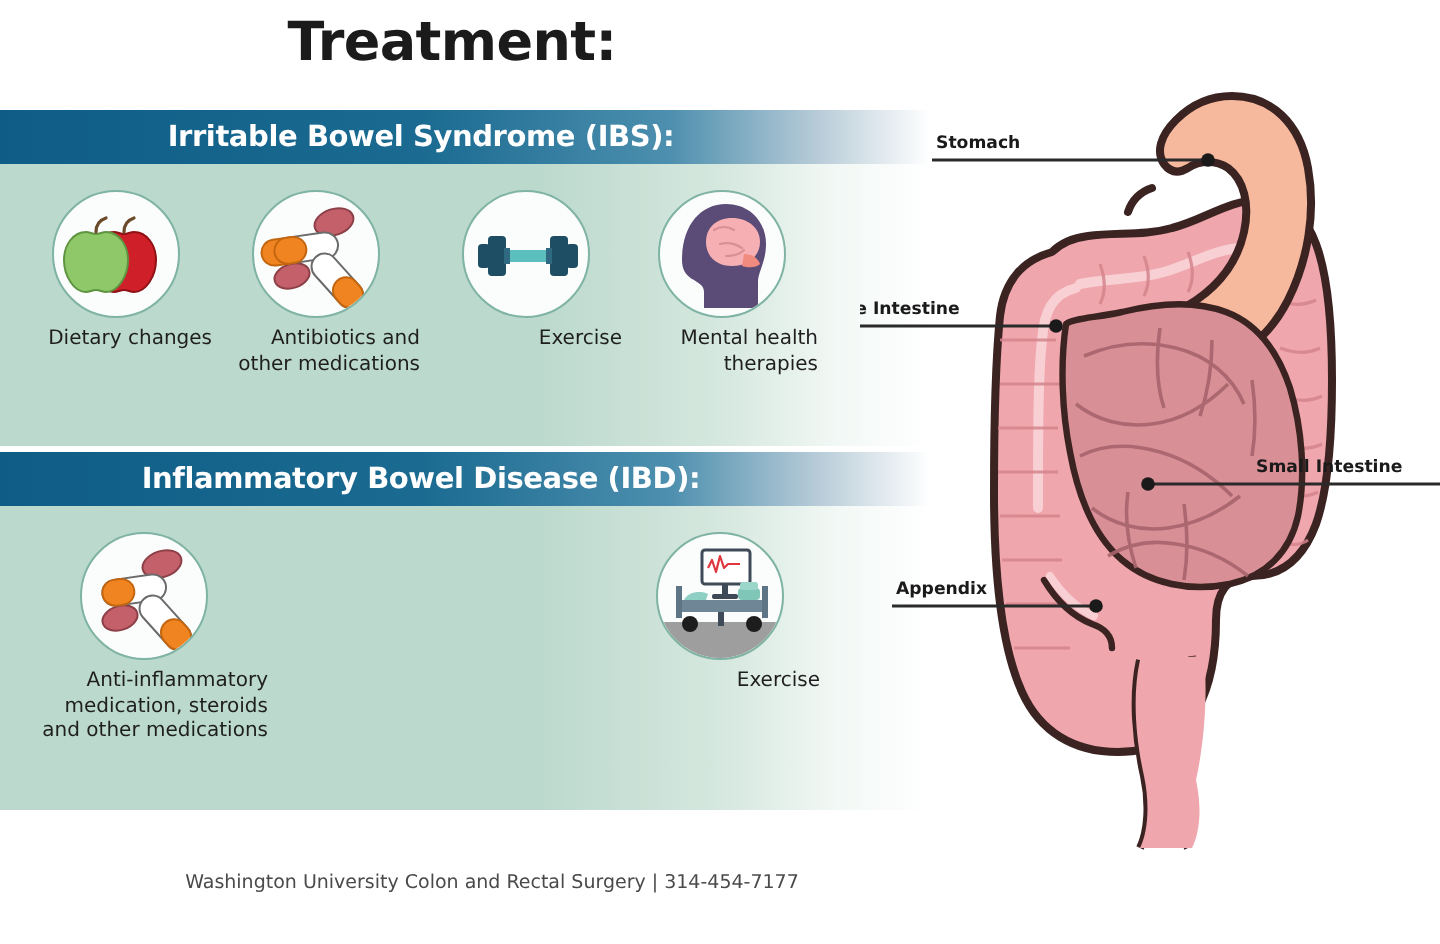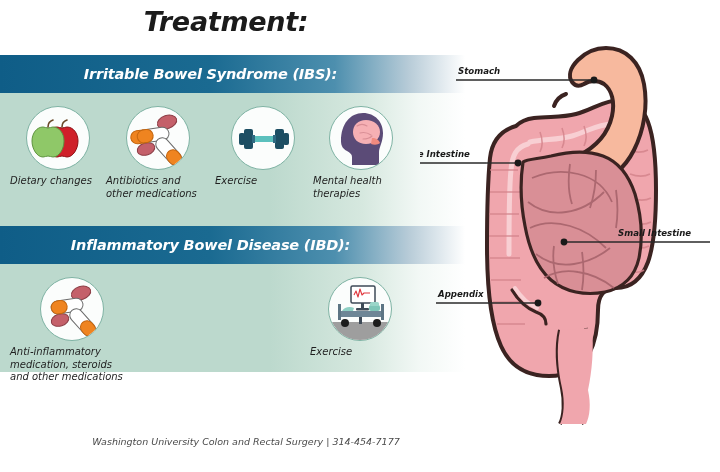--- a/index.html
+++ b/index.html
@@ -3,53 +3,53 @@
 <meta charset="utf-8">
 <style>
   html,body{margin:0;padding:0;}
   body{
     width:720px;height:472px;
     background:#ffffff;
     font-family:"Liberation Sans", sans-serif;
     overflow:hidden;
     position:relative;
   }
-  #root{position:absolute;inset:0;font-style:italic;}
+  #root{position:absolute;inset:0;}
 
   
   .page-title{
     position:absolute;left:0;top:6px;width:452px;
     text-align:center;
     font-size:27px;font-weight:bold;color:#1b1b1b;
     letter-spacing:-0.3px;
     font-family:"DejaVu Sans", sans-serif;
   }
 
   
   .panel{position:absolute;left:0;}
   .panel-header{
-    position:relative;height:38px;
+    position:relative;height:27px;
     background:linear-gradient(to right,#0f5d87 0%,#1a6a91 45%,#4d8fae 72%,#b8ccd8 88%,#ffffff 100%);
     display:flex;align-items:center;justify-content:center;
   }
   .panel-header .ph-text{
     color:#ffffff;font-weight:bold;font-size:14.5px;
     font-family:"DejaVu Sans", sans-serif;
     letter-spacing:-0.2px;
     transform:translateX(-22px);
     white-space:nowrap;
   }
   .panel-body{
     position:relative;
     background:linear-gradient(to right,#bcd9cd 0%,#bcd9cd 58%,#d6e8df 78%,#f2f8f5 90%,#ffffff 100%);
   }
 
   
   .items{position:absolute;inset:0;}
-  .item{position:absolute;text-align:left;}
+  .item{position:absolute;text-align:right;}
   .circle{
     width:64px;height:64px;border-radius:50%;
     background:#fbfdfc;border:1.5px solid #7fb3a4;
     margin:0 auto;position:relative;overflow:hidden;
     box-sizing:border-box;
   }
   .item-label{
     margin-top:5px;
     font-size:10px;line-height:12.5px;color:#1f1f1f;
     font-family:"DejaVu Sans", sans-serif;
@@ -58,21 +58,21 @@
 
   
   .footer{
     position:absolute;left:0;top:436px;width:452px;
     text-align:center;font-size:9.5px;color:#4a4a4a;
     font-family:"DejaVu Sans", sans-serif;
     margin-left:20px;
   }
 
   
-  .anatomy{position:absolute;left:420px;top:40px;width:290px;height:390px;}
+  .anatomy{position:absolute;left:430px;top:40px;width:290px;height:390px;}
   .anatomy svg{display:block;width:100%;height:100%;}
   .anno-text{
     font-family:"DejaVu Sans", sans-serif;
     font-size:8.6px;fill:#1a1a1a;font-weight:bold;
   }
 </style>
 </head>
 <body>
 
 <div id="root">
@@ -147,21 +147,21 @@
         </div>
 
       </div>
     </div>
   </div>
 
   <div class="panel" style="top:226px;width:465px;">
     <div class="panel-header">
       <span class="ph-text">Inflammatory Bowel Disease (IBD):</span>
     </div>
-    <div class="panel-body" style="height:108px;">
+    <div class="panel-body" style="height:152px;">
       <div class="items">
 
         <div class="item" style="left:10px;top:13px;width:124px;">
           <div class="circle">
             <svg viewBox="0 0 64 64" width="64" height="64" aria-hidden="true">
               <ellipse cx="40" cy="15" rx="10" ry="6.5" transform="rotate(-18 40 15)" fill="#c4606a" stroke="#8d3f47" stroke-width="1"></ellipse>
               <ellipse cx="19" cy="42" rx="9" ry="6" transform="rotate(-18 19 42)" fill="#c4606a" stroke="#8d3f47" stroke-width="1"></ellipse>
               <g transform="rotate(-8 30 27)">
                 <rect x="10" y="21" width="32" height="13" rx="6.5" fill="#ffffff" stroke="#6b6b6b" stroke-width="1"></rect>
                 <rect x="10" y="21" width="16" height="13" rx="6.5" fill="#ef8420" stroke="#c4660f" stroke-width="1"></rect>

